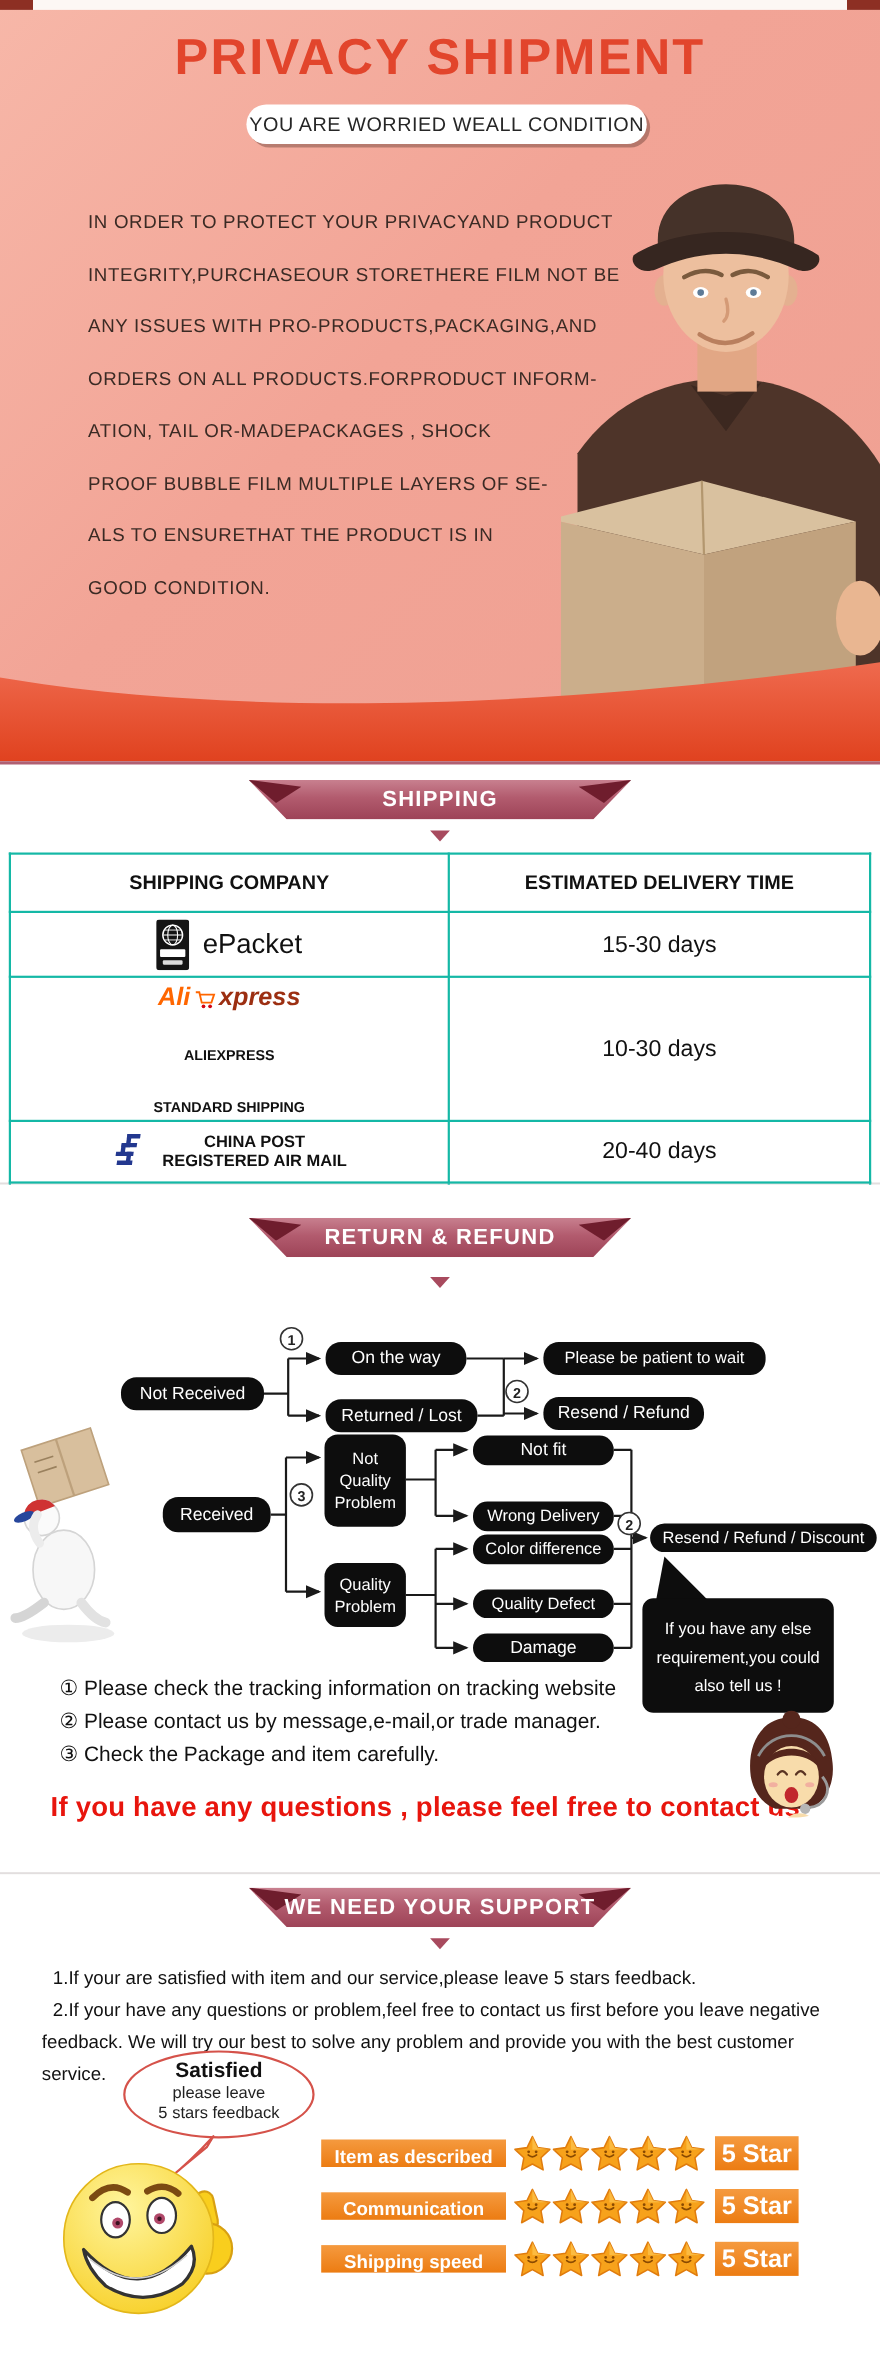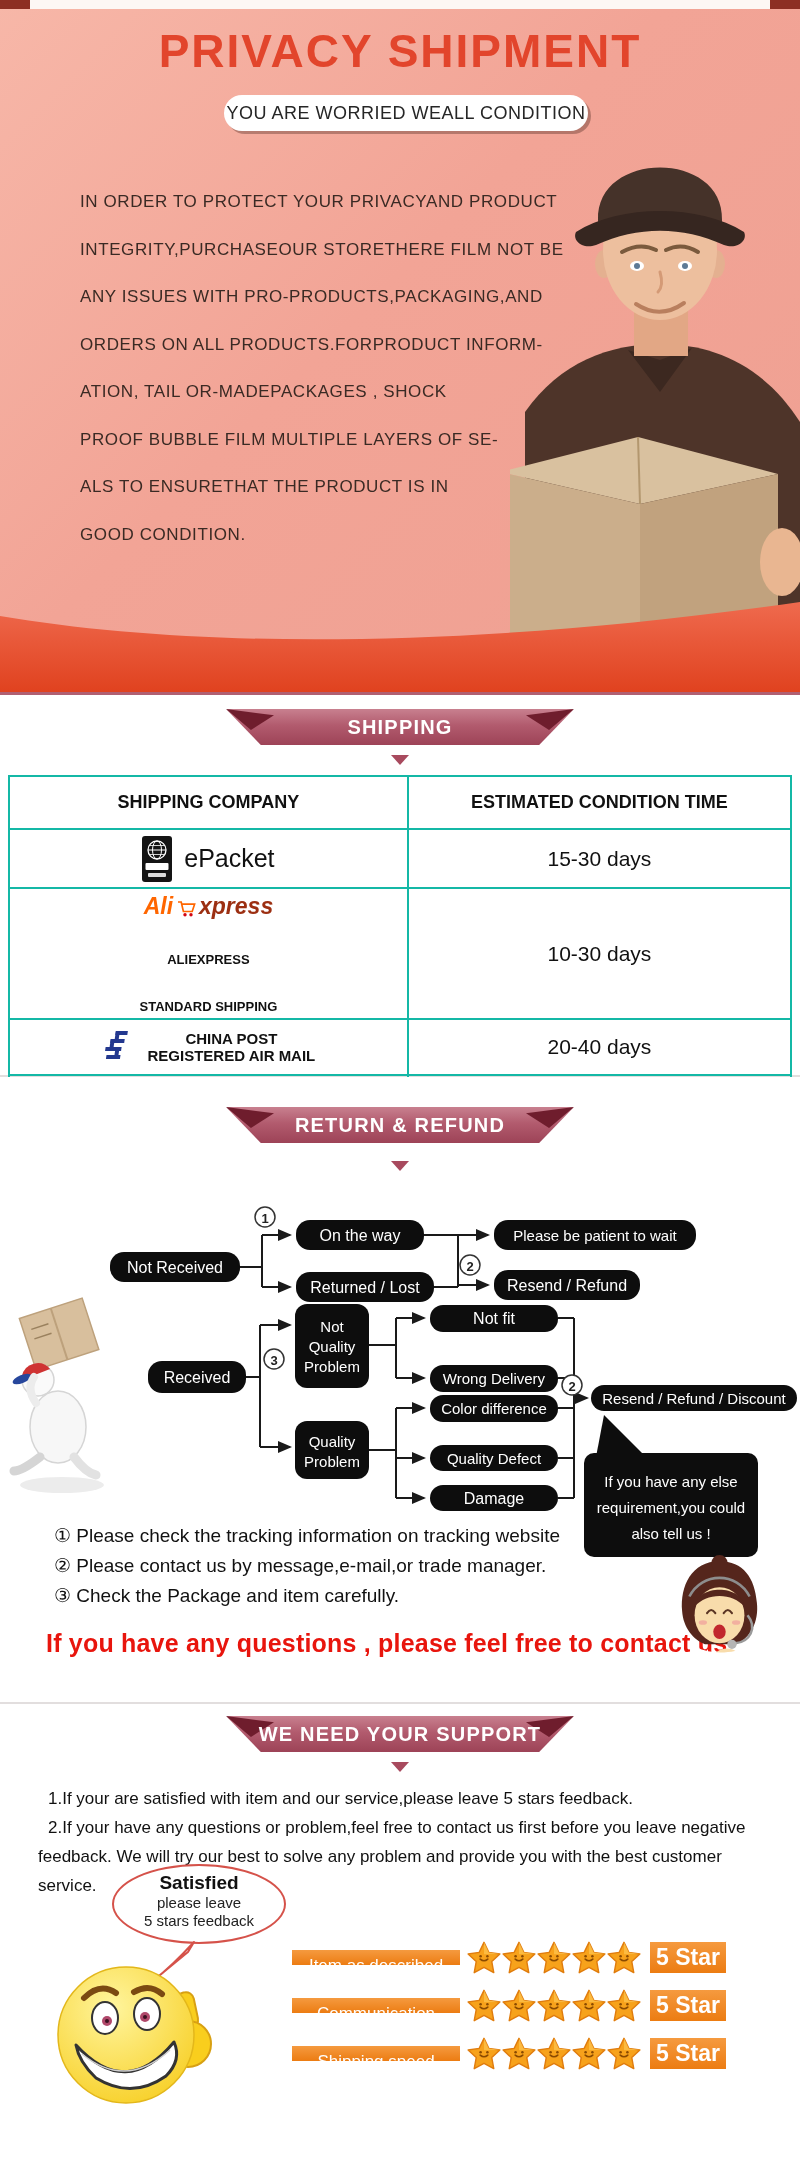--- a/index.html
+++ b/index.html
@@ -79,22 +79,22 @@
   .support-line{font-size:17px;line-height:29px;color:#111;padding-left:10px;}
   .support-line:nth-child(3){padding-left:0;}
   .sat-bubble{position:absolute;top:160px;left:112px;width:170px;height:70px;border:2px solid #d5524a;
               border-radius:50%;text-align:center;padding-top:6px;box-sizing:content-box;background:#fff;}
   .sat-b1{font-size:19px;font-weight:bold;color:#111;line-height:22px;}
   .sat-b2{font-size:15px;color:#222;line-height:18px;}
   .sat-tail{position:absolute;top:236px;left:152px;}
   .smiley-svg{position:absolute;top:246px;left:48px;}
   .ratings{position:absolute;top:238px;left:292px;display:flex;flex-direction:column;gap:17px;}
   .rate-row{display:flex;align-items:center;gap:7px;height:31px;}
-  .rate-label{width:168px;height:15px;background:linear-gradient(180deg,#f59a3f,#ec7c12);
-              color:#fff;font-size:17px;font-weight:normal;text-align:center;line-height:31px;}
+  .rate-label{width:168px;height:25px;background:linear-gradient(180deg,#f59a3f,#ec7c12);
+              color:#fff;font-size:17px;font-weight:bold;text-align:center;line-height:31px;}
   .rate-stars{display:flex;align-items:center;gap:1px;width:176px;}
   .rate-badge{width:76px;height:31px;background:linear-gradient(180deg,#f59a3f,#ec7c12);
               color:#fff;font-size:23px;font-weight:bold;text-align:center;line-height:31px;}
 </style>
 </head>
 <body>
 
 <div class="page">
 
   <div class="sec1">
@@ -159,21 +159,21 @@
       <div class="rb-fold l"></div>
       <div class="rb-fold r"></div>
       <div class="rb-text">SHIPPING</div>
     </div>
     <div class="rb-pointer" style="top:60px"></div>
 
     <table class="ship-table">
       <tbody>
           <tr>
         <th class="col1">SHIPPING COMPANY</th>
-        <th class="col2">ESTIMATED CONDITION TIME</th>
+        <th class="col2">ESTIMATED DELIVERY TIME</th>
       </tr>
       <tr style="height:59px">
         <td>
           <div class="co-flex">
             <svg width="30" height="46" viewBox="0 0 30 46">
               <rect x="0" y="0" width="30" height="46" rx="3" fill="#141414"></rect>
               <circle cx="15" cy="14" r="9" fill="none" stroke="#fff" stroke-width="1.3"></circle>
               <ellipse cx="15" cy="14" rx="4.5" ry="9" fill="none" stroke="#fff" stroke-width="1"></ellipse>
               <line x1="6" y1="14" x2="24" y2="14" stroke="#fff" stroke-width="1"></line>
               <line x1="7.5" y1="9.5" x2="22.5" y2="9.5" stroke="#fff" stroke-width=".8"></line>

